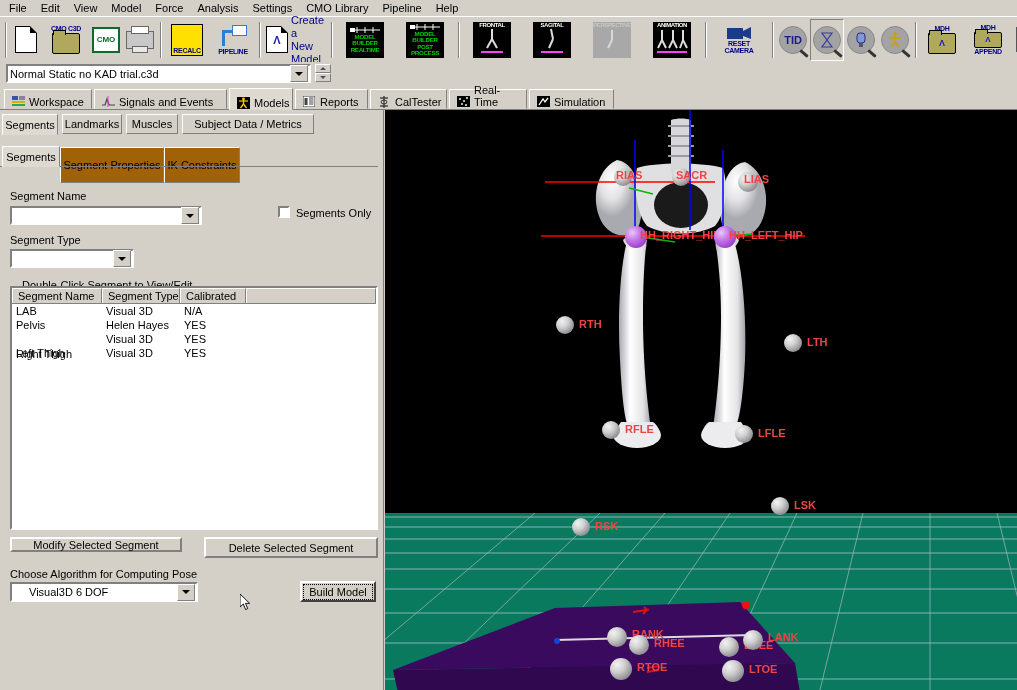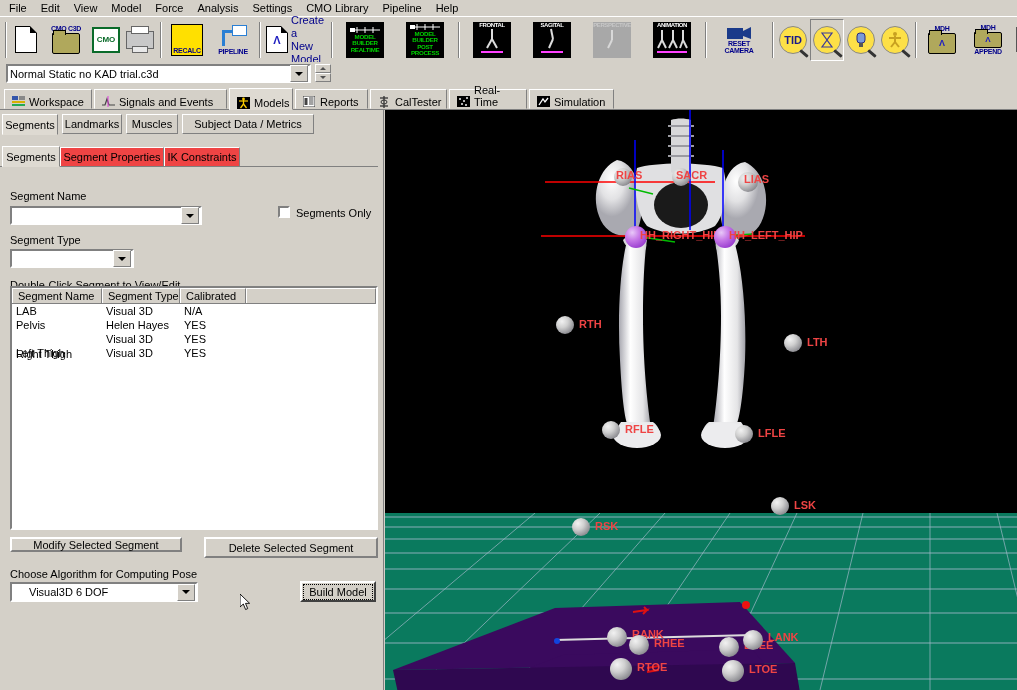--- a/index.html
+++ b/index.html
@@ -37,21 +37,21 @@
   .printer{width:26px;height:16px;background:#c8c8c8;border:1px solid #666;position:relative;}
   .printer::before{content:"";position:absolute;left:4px;top:-6px;width:16px;height:6px;background:#fff;border:1px solid #666;}
   .printer::after{content:"";position:absolute;left:5px;bottom:-5px;width:14px;height:5px;background:#e8e8e8;border:1px solid #666;}
   .yellowbox{width:30px;height:30px;background:#ffe000;border:1px solid #000;display:flex;align-items:flex-end;justify-content:center;}
   .blacksq{width:32px;height:28px;background:#000;display:flex;flex-direction:column;align-items:center;justify-content:center;}
   .graysq{width:32px;height:28px;background:#a8a8a8;display:flex;flex-direction:column;align-items:center;justify-content:center;}
   .lbl-blue{color:#00008b;font-size:7px;line-height:7.5px;font-weight:bold;text-align:center;letter-spacing:-0.3px;}
   .lbl-grn{color:#00d000;font-size:6.2px;line-height:6.4px;font-weight:bold;text-align:center;letter-spacing:-0.3px;}
   .lbl-wht{color:#fff;font-size:6px;line-height:6.4px;font-weight:bold;text-align:center;letter-spacing:-0.4px;}
   .magline{width:22px;height:2px;background:#ff40ff;margin-top:1px;}
-  .circ{width:26px;height:26px;border-radius:50%;border:1px solid #888;background:#fde047;
+  .circ{width:26px;height:26px;border-radius:50%;border:1px solid #888;background:#a3a3a3;
         display:flex;align-items:center;justify-content:center;position:relative;}
   .circ::after{content:"";position:absolute;right:-3px;bottom:-2px;width:10px;height:3px;background:#333;
                transform:rotate(40deg);border-radius:1px;}
   .disk{width:22px;height:23px;background:#e8e8e8;border:1px solid #555;position:relative;}
   .disk::before{content:"";position:absolute;left:4px;top:-1px;width:14px;height:10px;background:#fff;border:1px solid #555;}
   .disk::after{content:"";position:absolute;left:4px;bottom:0px;width:14px;height:9px;background:#b8b8b8;border:1px solid #555;}
   .pipe{width:26px;height:24px;position:relative;}
   .pipe i{position:absolute;background:#2a7fd4;}
 
   
@@ -81,21 +81,21 @@
   
   .leftpanel{position:absolute;left:0;top:110px;width:384px;height:580px;background:#d4d0c8;
              border-right:1px solid #808080;box-sizing:border-box;}
   .rowtabs{position:absolute;left:0;top:4px;height:20px;}
   .rtab{position:absolute;top:0;height:20px;background:#d4d0c8;border:1px solid;
         border-color:#fff #808080 #808080 #fff;display:flex;align-items:center;justify-content:center;
         padding:0 8px;box-sizing:border-box;font-size:11px;white-space:nowrap;}
   .rtab.sel{background:#dedad2;border-color:#fff #808080 #dedad2 #fff;height:21px;z-index:2;}
 
   .subtabs{position:absolute;left:0;top:36px;height:21px;}
-  .stab{position:absolute;top:1px;height:20px;background:#ef4444;border:1px solid;
+  .stab{position:absolute;top:1px;height:36px;background:#a16207;border:1px solid;
         border-color:#fff #808080 #808080 #fff;display:flex;align-items:center;justify-content:center;
         padding:0 7px;box-sizing:border-box;font-size:11px;white-space:nowrap;}
   .stab.sel{top:0;height:21px;background:#dedad2;border-bottom-color:#dedad2;z-index:2;}
   .subline{position:absolute;left:0;top:56px;width:378px;height:1px;background:#808080;}
 
   .flabel{position:absolute;font-size:11px;color:#000;white-space:nowrap;}
   .fcombo{position:absolute;background:#fff;border:2px solid;border-color:#808080 #fff #fff #808080;
           box-sizing:border-box;display:flex;align-items:center;}
   .fcombo .ctxt{flex:1;padding-left:17px;font-size:11px;}
 
@@ -490,21 +490,21 @@
         </span>
     </div>
 
     <div class="chk" style="left:278px;top:96px;"></div>
     <span class="flabel" style="left:296px;top:97px;">Segments Only</span>
 
     <div class="btn" style="left:276px;top:235px;width:100px;height:22px;">
       <span>Create</span>
     </div>
 
-    <span class="flabel" style="left:10px;top:169px;">Double-Click Segment to View/Edit</span>
+    <span class="flabel" style="left:22px;top:169px;">Double-Click Segment to View/Edit</span>
 
     <div class="listbox" style="top:176px;height:244px;">
       <div class="lhead" id="listhead">
           <div class="lh" style="width: 90px;">Segment Name</div>
           <div class="lh" style="width: 78px;">Segment Type</div>
           <div class="lh" style="width: 66px;">Calibrated</div>
           <div class="lh" style="flex: 1 1 0%;"></div>
         </div>
       <div id="listbody">
           <div class="lrow">

